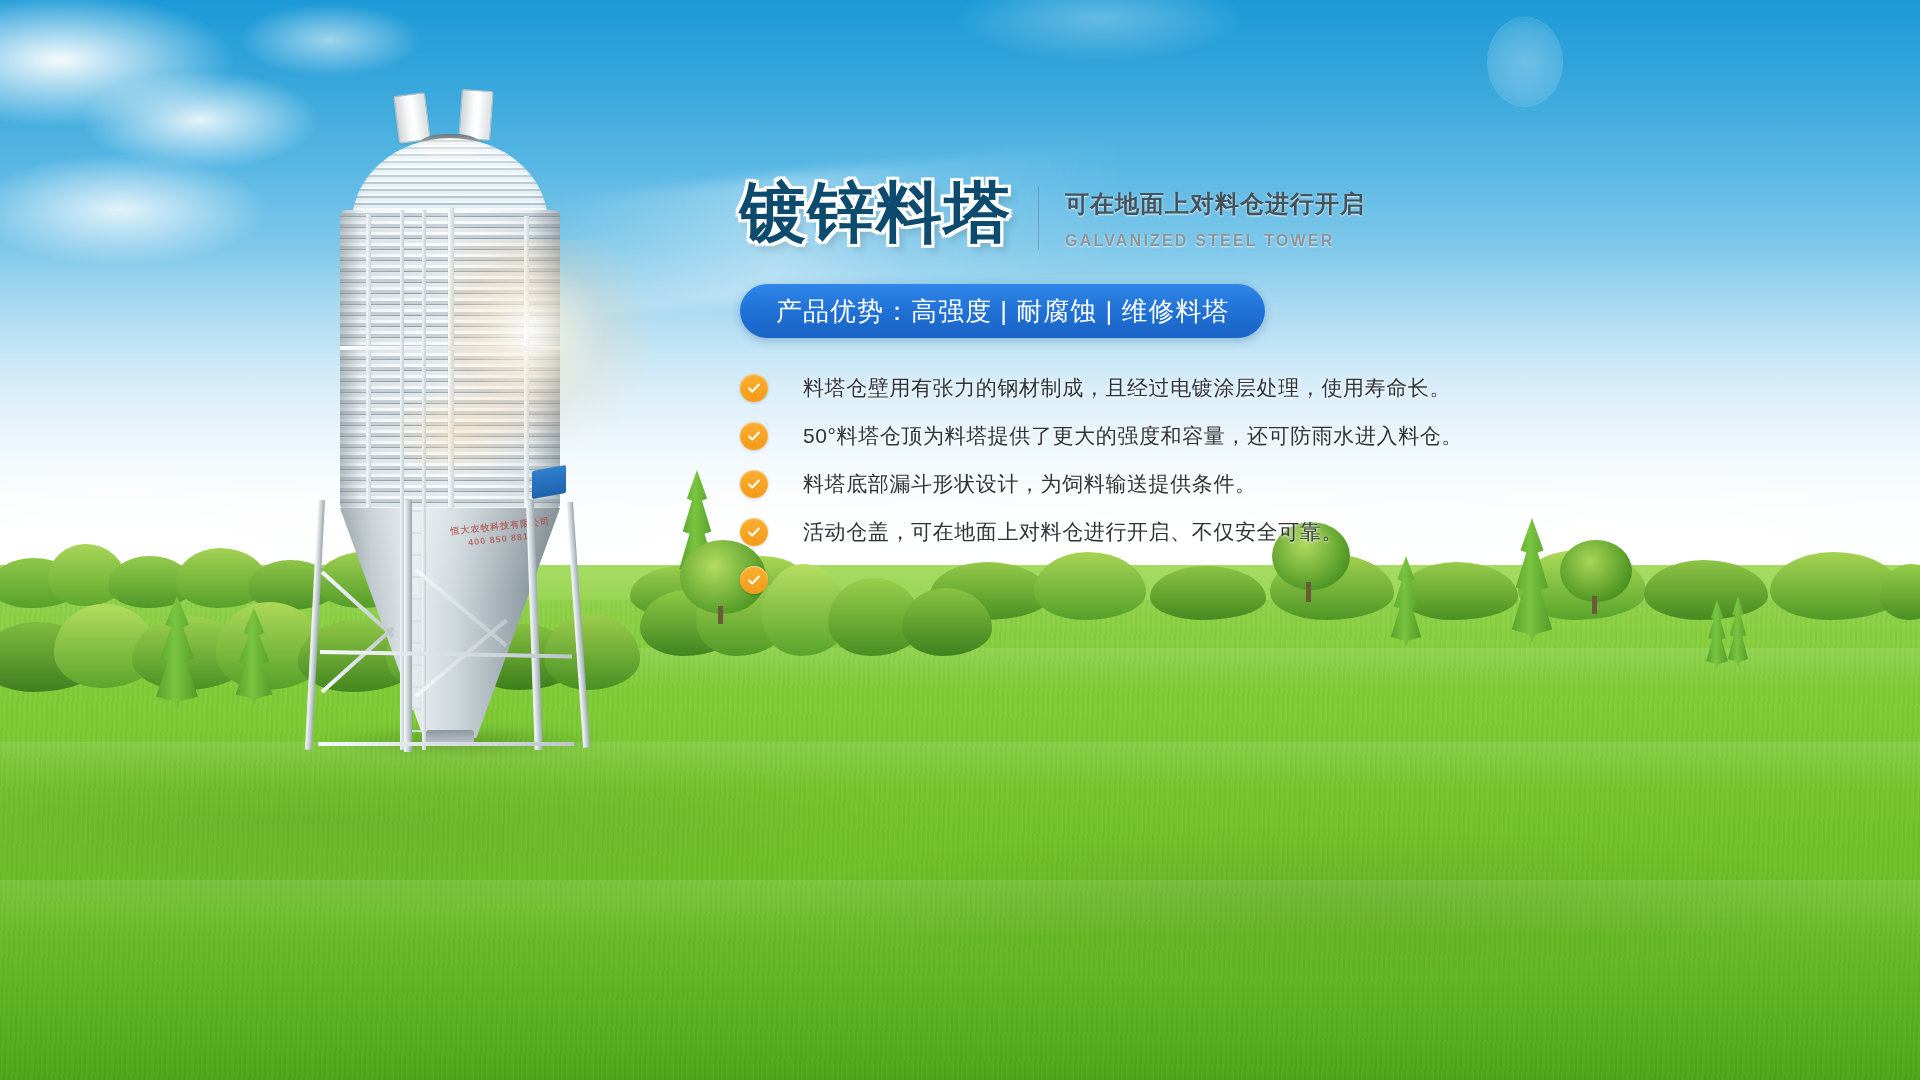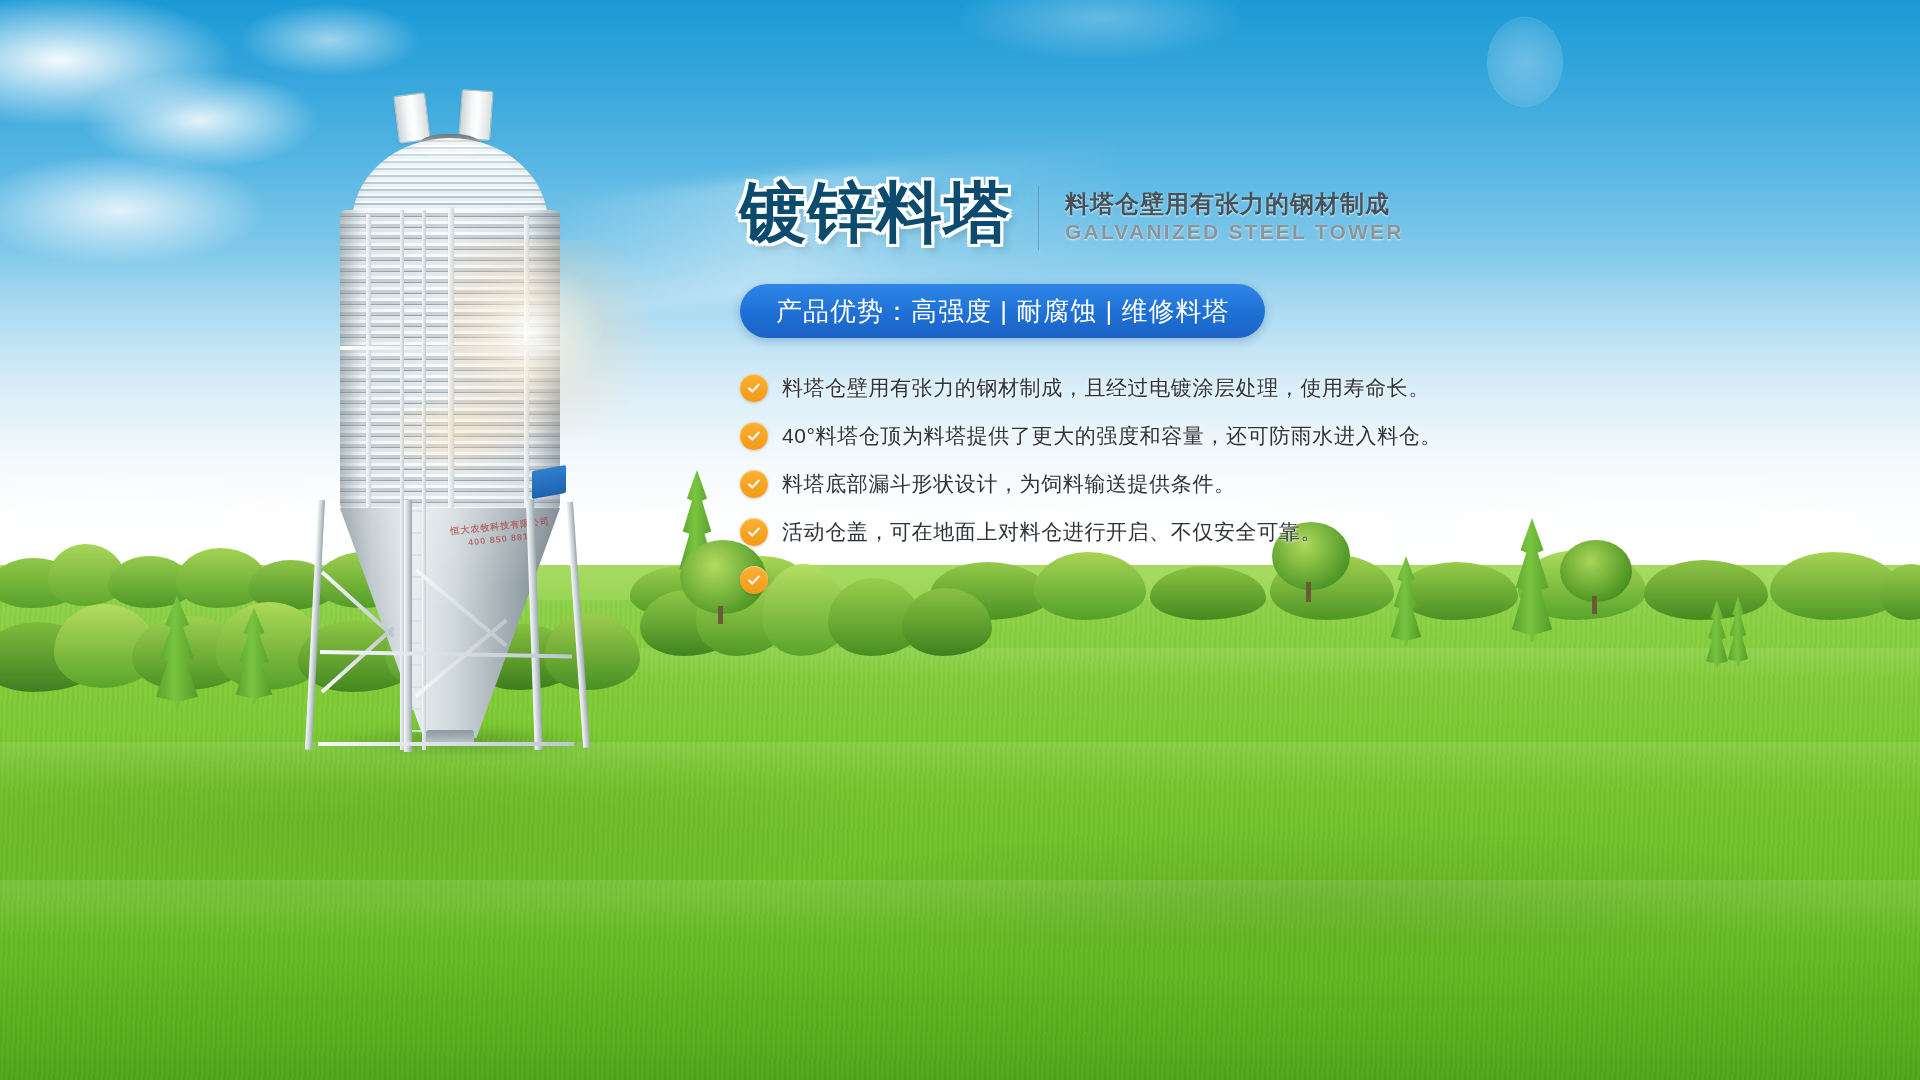--- a/index.html
+++ b/index.html
@@ -233,21 +233,21 @@
   }
   .divider{
     width:1px;height:64px;background:rgba(90,110,125,.45);margin:6px 26px 0 26px;flex:none;
   }
   .cobox{padding-top:8px;}
   .coname{
     font-size:24px;font-weight:bold;color:#44525c;letter-spacing:1px;white-space:nowrap;
     text-shadow:0 1px 2px rgba(255,255,255,.8);
   }
   .cosub{
-    font-size:21px;font-weight:bold;color:#8a949b;letter-spacing:2.2px;
+    margin-top:12px;font-size:16px;font-weight:bold;color:#8a949b;letter-spacing:2.2px;
     text-shadow:0 1px 2px rgba(255,255,255,.75);white-space:nowrap;
   }
 
   .pill{
     margin-top:34px;display:inline-flex;align-items:center;justify-content:center;
     height:54px;padding:0 36px;border-radius:27px;
     background:linear-gradient(to bottom,#2f86e8,#1f6fd4 55%,#1a64c6);
     color:#fff;font-size:26px;letter-spacing:1px;font-weight:normal;
     box-shadow:0 3px 10px rgba(20,70,140,.28);white-space:nowrap;
   }
@@ -257,20 +257,21 @@
   .chk{
     flex:none;width:28px;height:28px;border-radius:50%;
     background:linear-gradient(to bottom,#fbb033,#f59a18);
     box-shadow:0 1px 3px rgba(0,0,0,.18), inset 0 1px 1px rgba(255,255,255,.45);
     display:flex;align-items:center;justify-content:center;margin-right:14px;
   }
   .chk svg{display:block;}
   .btxt{
     font-size:21px;color:#2f3338;letter-spacing:.6px;white-space:nowrap;
     text-shadow:0 1px 2px rgba(255,255,255,.85), 0 0 6px rgba(255,255,255,.7);
+    margin-left:21px;
   }
 </style>
 </head>
 <body>
 
 <div id="stage">
 
   <div class="sky"></div>
   <div class="cloudtop"></div>
   <div class="wisp"></div>
@@ -412,21 +413,21 @@
     <div class="silo-glare"></div>
     <div class="silo-glare2"></div>
   </div>
 
   <div class="content">
 
     <div class="headrow">
       <div class="title">镀锌料塔</div>
       <div class="divider"></div>
       <div class="cobox">
-        <div class="coname">料塔仓壁用有张力的钢材制成</div>
+        <div class="coname">可在地面上对料仓进行开启</div>
         <div class="cosub">GALVANIZED STEEL TOWER</div>
       </div>
     </div>
 
     <div class="pill">产品优势：高强度 | 耐腐蚀 | 维修料塔</div>
 
     <div class="bullets">
 
       <div class="bullet">
         <span class="chk">
@@ -436,21 +437,21 @@
         </span>
         <span class="btxt">料塔仓壁用有张力的钢材制成，且经过电镀涂层处理，使用寿命长。</span>
       </div>
 
       <div class="bullet">
         <span class="chk">
           <svg width="16" height="16" viewBox="0 0 16 16" aria-hidden="true">
             <path d="M3.2 8.4 L6.3 11.4 L12.8 4.6" fill="none" stroke="#ffffff" stroke-width="2.1" stroke-linecap="round" stroke-linejoin="round"></path>
           </svg>
         </span>
-        <span class="btxt">40°料塔仓顶为料塔提供了更大的强度和容量，还可防雨水进入料仓。</span>
+        <span class="btxt">50°料塔仓顶为料塔提供了更大的强度和容量，还可防雨水进入料仓。</span>
       </div>
 
       <div class="bullet">
         <span class="chk">
           <svg width="16" height="16" viewBox="0 0 16 16" aria-hidden="true">
             <path d="M3.2 8.4 L6.3 11.4 L12.8 4.6" fill="none" stroke="#ffffff" stroke-width="2.1" stroke-linecap="round" stroke-linejoin="round"></path>
           </svg>
         </span>
         <span class="btxt">料塔底部漏斗形状设计，为饲料输送提供条件。</span>
       </div>

